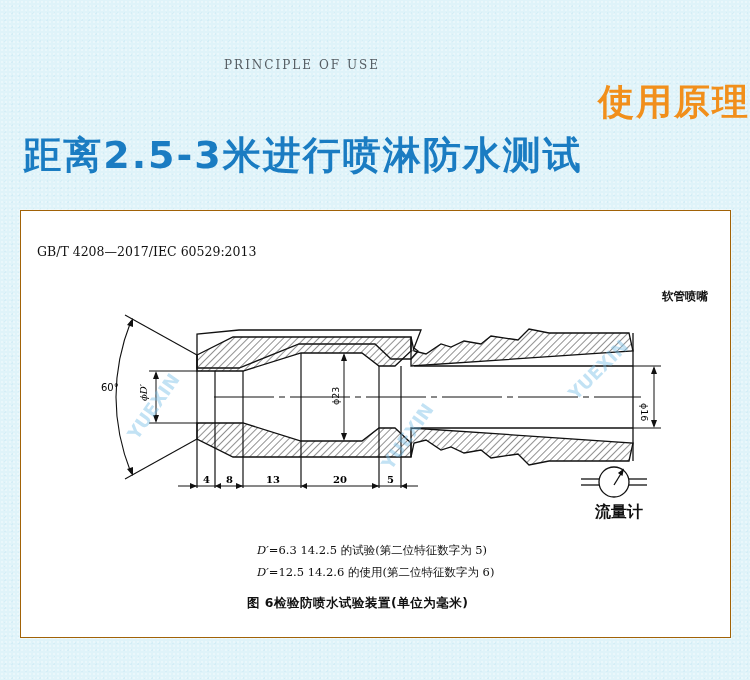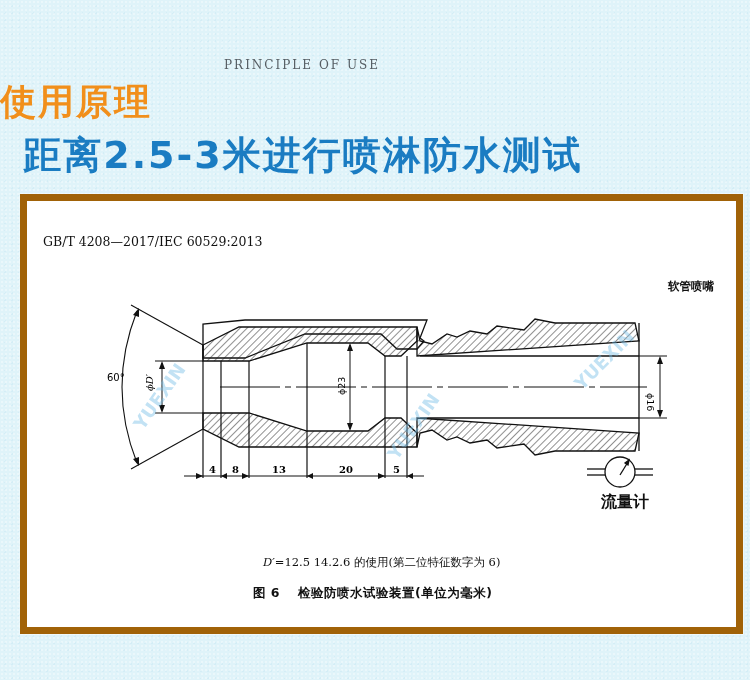--- a/index.html
+++ b/index.html
@@ -17,31 +17,31 @@
     background-size: 4px 4px, 7px 7px;
     background-position: 0 0, 2px 3px;
   }
   .subtitle-en {
     position: absolute; left: 0; width: 604px; top: 58px;
     text-align: center; font-family: "DejaVu Serif", serif;
     font-size: 12px; letter-spacing: 2px; color: #555d63;
   }
   .title-cn {
     position: absolute; left: 0; width: 750px; top: 78px;
-    text-align: left; font-family: Liberation Sans, sans-serif;
+    text-align: right; font-family: Liberation Sans, sans-serif;
     font-weight: bold; font-size: 36px; color: #f18f1b; letter-spacing: 2px;
   }
   .headline-cn {
     position: absolute; left: 0; width: 606px; top: 130px;
     text-align: center; font-family: "DejaVu Sans", sans-serif;
     font-weight: bold; font-size: 38px; color: #1a7cc2; letter-spacing: 2px;
   }
   .panel {
-    position: absolute; left: 20px; top: 194px; width: 709px; height: 426px;
-    background: #ffffff; border: 7px solid #a16207;
+    position: absolute; left: 20px; top: 210px; width: 709px; height: 426px;
+    background: #ffffff; border: 1px solid #a16207;
     box-shadow: 0 0 0 1px rgba(255,255,255,0.4);
   }
   .std-code {
     position: absolute; left: 16px; top: 33px;
     font-family: "DejaVu Serif", serif; font-size: 12.5px; color: #111;
   }
   .unit-note {
     position: absolute; right: 22px; top: 78px;
     font-size: 11.5px; font-weight: bold; color: #111;
   }
@@ -54,21 +54,21 @@
     position: absolute; left: 236px;
     font-family: "DejaVu Serif", serif; font-size: 11.5px; color: #111;
   }
   .note-1 { top: 332px; }
   .note-2 { top: 354px; }
   .note-line i { font-style: italic; }
   .caption {
     position: absolute; left: 226px; top: 384px;
     font-size: 12.5px; font-weight: bold; color: #111; letter-spacing: 0.5px;
   }
-  .caption .fig-no { margin-right: 18px; }
+  .caption .fig-no { }
 </style>
 </head>
 <body>
 
 <div class="bg-noise"></div>
 
 <div class="subtitle-en">PRINCIPLE OF USE</div>
 <div class="title-cn">使用原理</div>
 <div class="headline-cn">距离2.5-3米进行喷淋防水测试</div>
 
@@ -168,20 +168,23 @@
 
     <g font-family="DejaVu Sans, sans-serif" font-weight="bold" font-size="18" fill="rgba(120,190,230,0.45)">
       <text x="116" y="230" transform="rotate(-55 116 230)">YUEXIN</text>
       <text x="370" y="260" transform="rotate(-55 370 260)">YUEXIN</text>
       <text x="555" y="190" transform="rotate(-45 555 190)">YUEXIN</text>
     </g>
   </svg>
 
   <div class="flow-label">流量计</div>
 
+  <div class="note-line note-1">
+    <i>D′</i><span>=6.3 14.2.5 的试验(第二位特征数字为 5)</span>
+  </div>
   <div class="note-line note-2">
     <i>D′</i><span>=12.5 14.2.6 的使用(第二位特征数字为 6)</span>
   </div>
 
   <div class="caption">
     <span class="fig-no">图 6</span><span>检验防喷水试验装置(单位为毫米)</span>
   </div>
 </div>
 
 </body></html>

